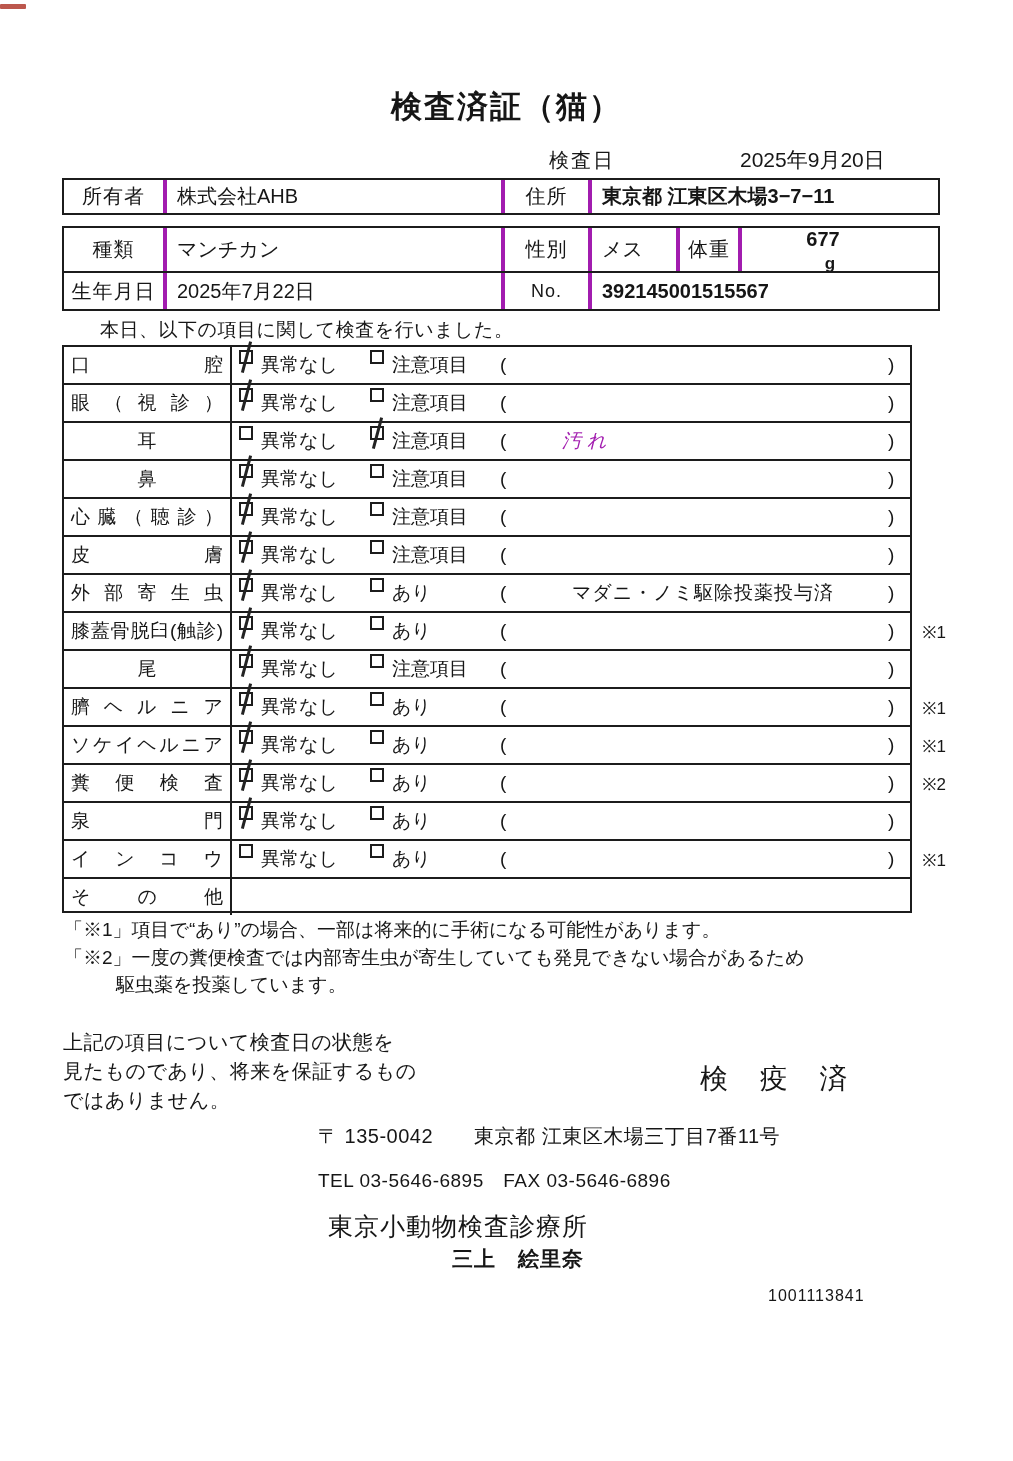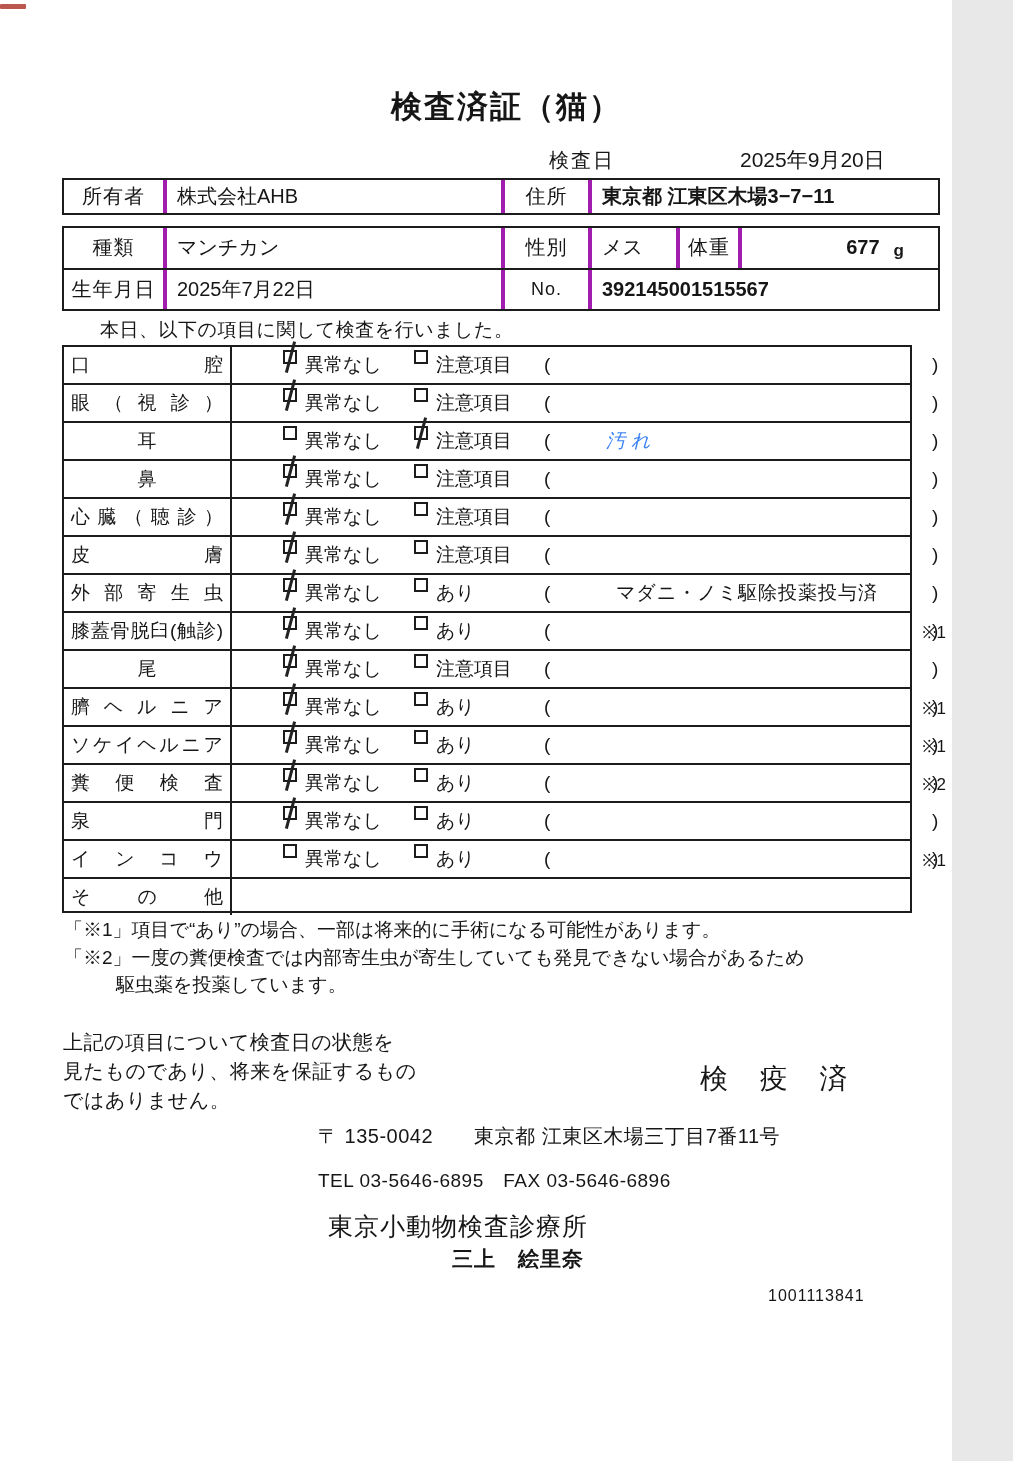--- a/index.html
+++ b/index.html
@@ -1,23 +1,22 @@
 <!DOCTYPE html>
 <html><head>
 <meta charset="utf-8">
 <style>
   html,body{margin:0;padding:0;background:#e8e8e8;}
   .page{
     position:relative;
-    width:920px;height:1461px;
+    width:1013px;height:1461px;
     background:#ffffff;
     font-family:"Liberation Sans",sans-serif;
     color:#161616;
     overflow:hidden;
-    padding-left:32px;
   }
   .abs{position:absolute;}
   
   .scan-dash{position:absolute;left:0;top:4px;width:26px;height:5px;background:#b03a2e;opacity:.85;border-radius:1px;}
 
   .doc-title{
     left:0;top:86px;width:1013px;text-align:center;
     font-size:31px;font-weight:bold;letter-spacing:2px;
   }
   .date-line-label{left:549px;top:147px;font-size:20px;letter-spacing:2px;}
@@ -34,33 +33,33 @@
   .owner-table{left:62px;top:178px;width:878px;height:37px;}
   .info-table{left:62px;top:226px;width:878px;height:85px;flex-direction:column;}
   .info-row{display:flex;flex:1;}
 
   .w-label{width:103px;flex:0 0 auto;}
   .w-value{width:338px;flex:0 0 auto;}
   .w-mid{width:87px;flex:0 0 auto;}
   .w-sex{width:88px;flex:0 0 auto;}
   .w-wlabel{width:62px;flex:0 0 auto;}
   .w-rest{flex:1;font-weight:bold;}
-  .weight-val{justify-content:flex-end;padding-right:34px;}
+  .weight-val{justify-content:flex-end;padding-right:34px;flex-direction:column;}
   .weight-unit{font-size:17px;margin-left:14px;position:relative;top:3px;}
   .no-label{font-size:18px;}
 
   .intro{left:63px;top:317px;font-size:19px;letter-spacing:.5px;margin-left:37px;}
 
   
   .checklist{
     left:62px;top:345px;width:850px;height:568px;
     border:2px solid #1c1c1c;box-sizing:border-box;
     display:flex;flex-direction:column;
   }
-  .cl-row{position:relative;flex:1;display:flex;border-bottom:2px solid #1c1c1c;gap:44px;}
+  .cl-row{position:relative;flex:1;display:flex;border-bottom:2px solid #1c1c1c;}
   .cl-row:last-child{border-bottom:none;}
   .cl-label{
     width:168px;flex:0 0 auto;border-right:2px solid #1c1c1c;
     box-sizing:border-box;padding:0 7px;
     font-size:19px;display:block;
     line-height:36px;
   }
   .cl-label.spread{text-align:justify;text-align-last:justify;}
   .cl-label.center{text-align:center;text-align-last:center;}
   .cl-content{position:relative;flex:1;}
@@ -75,21 +74,21 @@
   }
   .cb.cb1{left:7px;} .cb.cb2{left:138px;}
   .opt1{left:29px;} .opt2{left:160px;}
   .paren-open{left:268px;font-size:20px;}
   .paren-close{left:656px;font-size:20px;}
   .note-printed{left:288px;width:366px;text-align:center;font-size:21px;letter-spacing:1px;}
   .note-handwritten{
     left:330px;width:200px;text-align:left;
     font-family:"DejaVu Serif",serif;font-style:italic;
     font-size:31px;transform:translateY(-50%) rotate(-3deg);
-    letter-spacing:6px;color:#3b82f6;
+    letter-spacing:6px;color:#a21caf;
   }
   .cl-ref{position:absolute;right:-36px;top:50%;transform:translateY(-50%);font-size:17px;}
 
   .footnotes{left:64px;top:916px;font-size:19px;line-height:27.5px;}
   .footnotes .indent{margin-left:52px;}
 
   .disclaimer{left:63px;top:1028px;font-size:20px;line-height:29px;letter-spacing:.5px;}
   .stamp{left:700px;top:1060px;font-size:28px;letter-spacing:12px;}
   .postal{left:318px;top:1123px;font-size:20px;letter-spacing:.5px;}
   .telfax{left:318px;top:1168px;font-size:19px;letter-spacing:.5px;}

